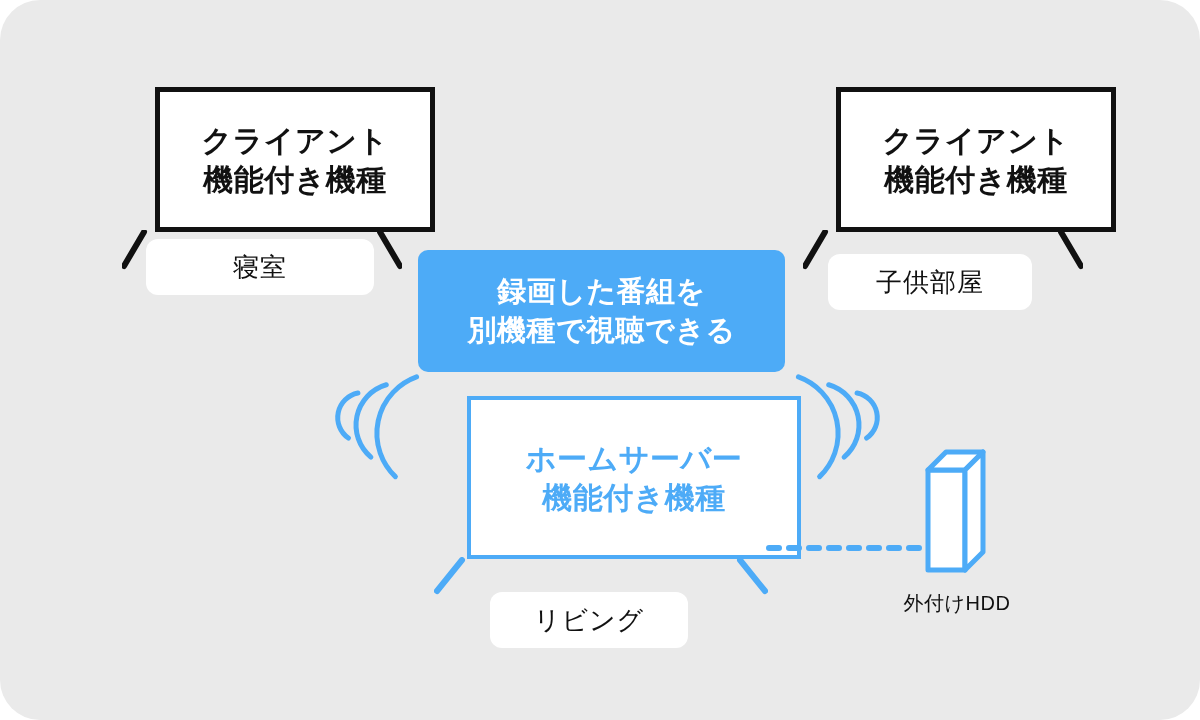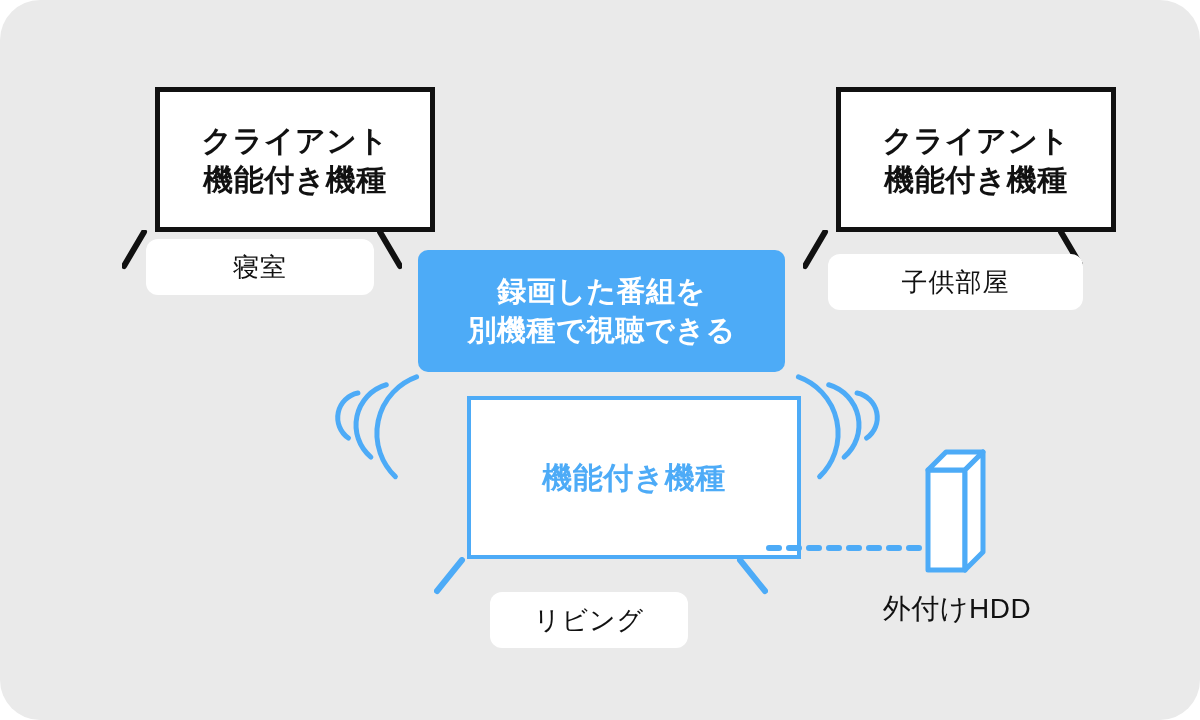--- a/index.html
+++ b/index.html
@@ -114,21 +114,21 @@
   }
 
   
   .hdd {
     position: absolute;
     pointer-events: none;
   }
   .hdd-label {
     position: absolute;
     color: #111111;
-    font-size: 28px;
+    font-size: 20px;
     font-weight: 400;
     letter-spacing: 0.5px;
     white-space: nowrap;
     text-align: center;
   }
 
   
   .dashed-link {
     position: absolute;
     pointer-events: none;
@@ -154,29 +154,30 @@
   <div class="tv tv-client" style="left:803px; top:87px; width:280px; height:180px;">
     <div class="tv-screen" style="width:280px; height:145px;">
       <span class="line">クライアント</span>
       <span class="line">機能付き機種</span>
     </div>
     <svg class="tv-legs" style="top:143px; width:280px; height:45px;" viewBox="0 0 280 45">
       <path d="M 22 2 L 2 36" stroke="#111111" stroke-width="6" stroke-linecap="round" fill="none"></path>
       <path d="M 258 2 L 278 36" stroke="#111111" stroke-width="6" stroke-linecap="round" fill="none"></path>
     </svg>
   </div>
-  <div class="room-pill" style="left:828px; top:254px; width:255px; height:56px;">子供部屋</div>
+  <div class="room-pill" style="left:828px; top:254px; width:204px; height:56px;">子供部屋</div>
 
   <div class="banner" style="left:418px; top:250px; width:367px; height:122px;">
     <span class="line">録画した番組を</span>
     <span class="line">別機種で視聴できる</span>
   </div>
 
   <div class="tv tv-server" style="left:434px; top:396px; width:334px; height:205px;">
     <div class="tv-screen" style="width:334px; height:163px;">
+      <span class="line">ホームサーバー</span>
       <span class="line">機能付き機種</span>
     </div>
     <svg class="tv-legs" style="top:161px; width:334px; height:45px;" viewBox="0 0 334 45">
       <path d="M 28 3 L 3 34" stroke="#4dabf7" stroke-width="6" stroke-linecap="round" fill="none"></path>
       <path d="M 306 3 L 331 34" stroke="#4dabf7" stroke-width="6" stroke-linecap="round" fill="none"></path>
     </svg>
   </div>
   <div class="room-pill" style="left:490px; top:592px; width:198px; height:56px;">リビング</div>
 
   <svg class="wifi" style="left:295px; top:322px; width:130px; height:190px;" viewBox="0 0 130 190">

